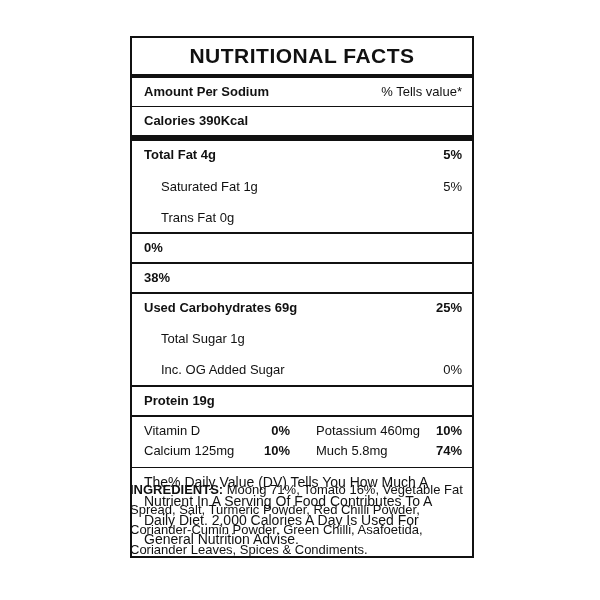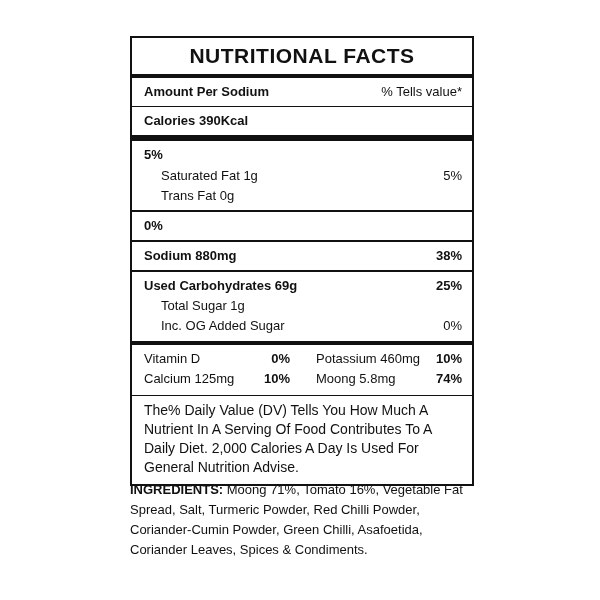--- a/index.html
+++ b/index.html
@@ -50,21 +50,21 @@
     display: flex;
     justify-content: space-between;
     align-items: baseline;
     font-size: 13px;
     line-height: 1.55;
     white-space: nowrap;
   }
   .line .lbl { }
   .line .val { text-align: right; }
   .b { font-weight: bold; }
-  .indent { padding-left: 17px; }
+  .indent { padding-left: 17px; margin-top: 11px; }
 
   .serving .line { font-size: 13px; }
 
   .mini-table {
     padding: 4px 10px 5px 12px;
   }
   .mini-row {
     display: flex;
     font-size: 13px;
     line-height: 1.6;
@@ -116,20 +116,21 @@
     <div class="rule-thin"></div>
     <div class="sect">
       <div class="line">
         <span class="lbl b"><span>Calories</span>&nbsp;<span>390Kcal</span></span>
       </div>
     </div>
 
     <div class="rule-thick"></div>
     <div class="sect">
       <div class="line">
+        <span class="lbl b">Total Fat 4g</span>
         <span class="val b">5%</span>
       </div>
       <div class="line">
         <span class="lbl indent">Saturated Fat 1g</span>
         <span class="val">5%</span>
       </div>
       <div class="line">
         <span class="lbl indent">Trans Fat 0g</span>
         <span class="val"></span>
       </div>
@@ -138,21 +139,20 @@
     <div class="rule-med"></div>
     <div class="sect">
       <div class="line">
         <span class="val b">0%</span>
       </div>
     </div>
 
     <div class="rule-med"></div>
     <div class="sect">
       <div class="line">
-        <span class="lbl b">Sodium 880mg</span>
         <span class="val b">38%</span>
       </div>
     </div>
 
     <div class="rule-med"></div>
     <div class="sect">
       <div class="line">
         <span class="lbl b">Used Carbohydrates 69g</span>
         <span class="val b">25%</span>
       </div>
@@ -160,40 +160,46 @@
         <span class="lbl indent">Total Sugar 1g</span>
         <span class="val"></span>
       </div>
       <div class="line">
         <span class="lbl indent">Inc. OG Added Sugar</span>
         <span class="val">0%</span>
       </div>
     </div>
 
     <div class="rule-med"></div>
+    <div class="sect">
+      <div class="line">
+        <span class="lbl b">Protein 19g</span>
+        <span class="val"></span>
+      </div>
+    </div>
 
     <div class="rule-med"></div>
     <div class="mini-table">
       <div class="mini-row">
         <span class="mini-cell left">
           <span>Vitamin D</span>
           <span class="v">0%</span>
         </span>
         <span class="mini-cell right">
           <span>Potassium 460mg</span>
           <span class="v">10%</span>
         </span>
       </div>
       <div class="mini-row">
         <span class="mini-cell left">
           <span>Calcium 125mg</span>
           <span class="v">10%</span>
         </span>
         <span class="mini-cell right">
-          <span>Moong 5.8mg</span>
+          <span>Much 5.8mg</span>
           <span class="v">74%</span>
         </span>
       </div>
     </div>
 
     <div class="rule-thin"></div>
     <div class="footnote">The% Daily Value (DV) Tells You How Much A Nutrient In A Serving Of Food Contributes To A Daily Diet. 2,000 Calories A Day Is Used For General Nutrition Advise.</div>
 
   </div>
 

